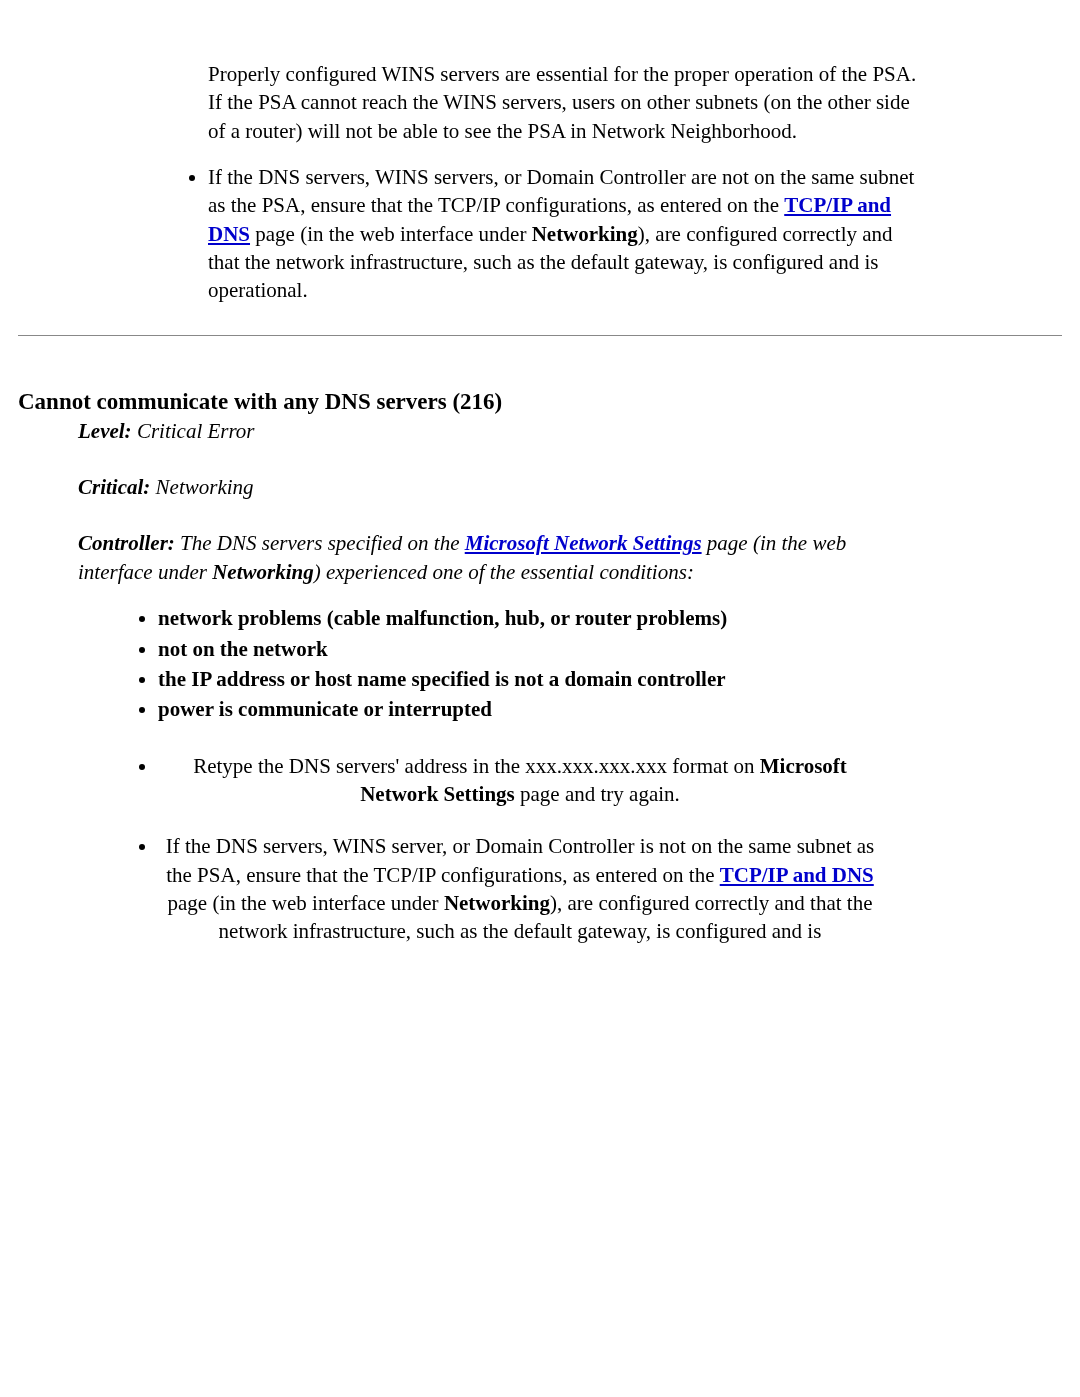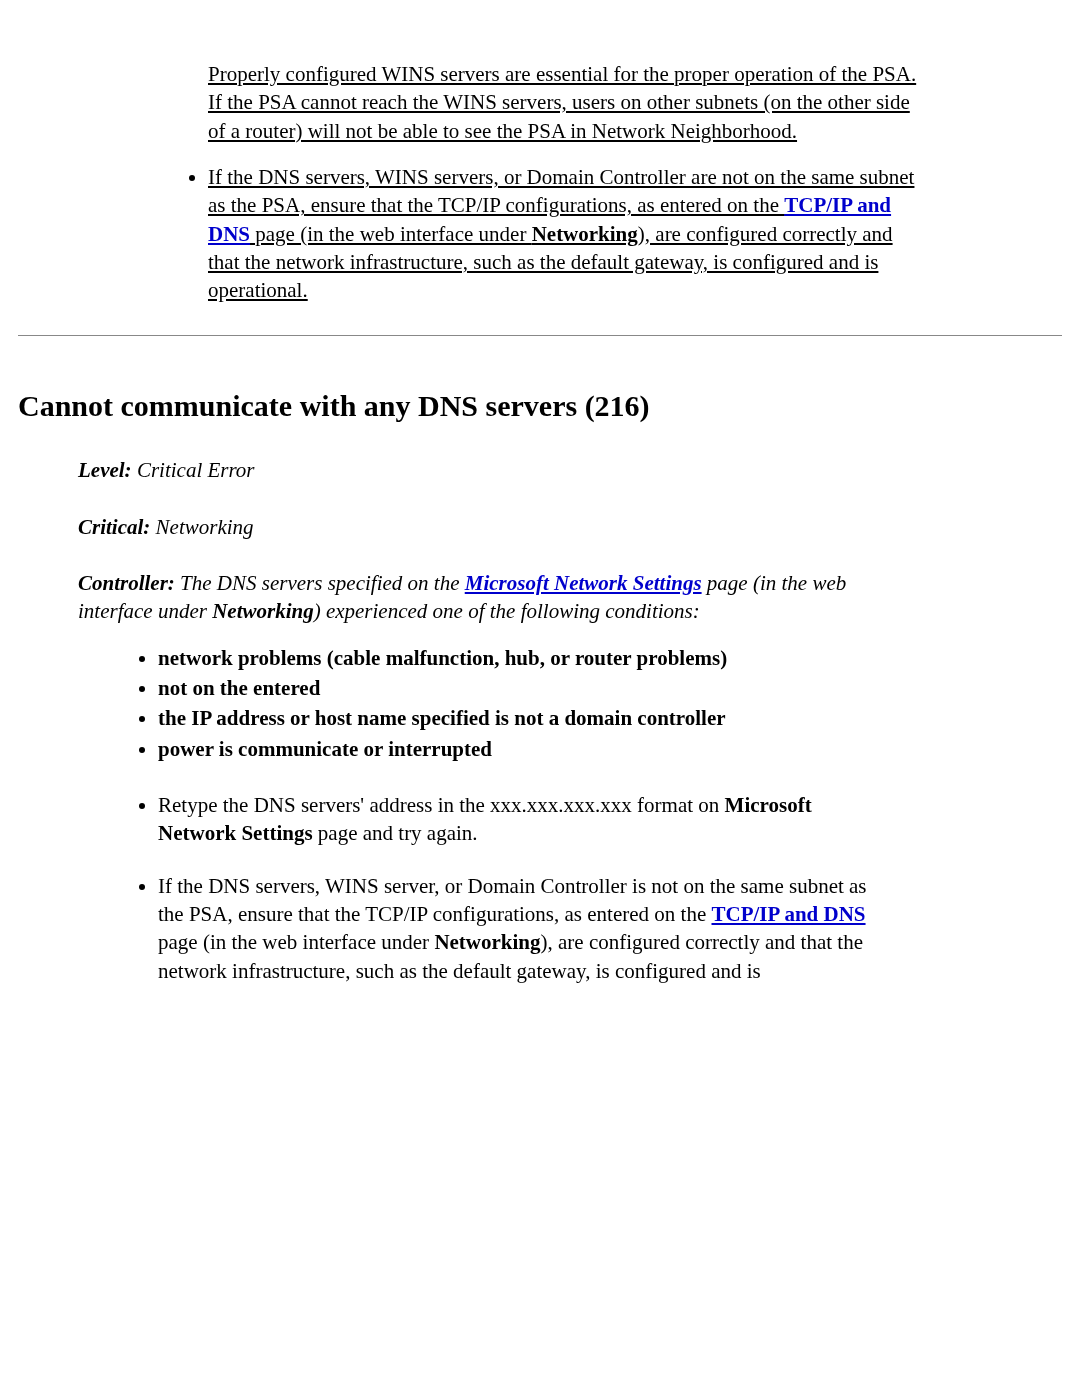--- a/index.html
+++ b/index.html
@@ -15,37 +15,35 @@
   }
   .top-block {
     margin-left: 150px;
     margin-right: 140px;
     margin-top: 60px;
   }
   ul.top-list {
     list-style: disc;
     padding-left: 40px;
     margin: 0;
-    text-decoration: underline;
   }
   ul.top-list > li {
     margin-bottom: 18px;
   }
   .no-marker {
     list-style: none;
   }
   hr {
     border: none;
     border-top: 1px solid #888;
     margin: 30px 0 50px 0;
   }
   .heading {
     font-weight: bold;
-    font-size: 30px;
-    margin-bottom: 30px;
+    font-size: 23px;
   }
   .def-block {
     margin-left: 60px;
     margin-right: 180px;
   }
   .def-block p {
     margin: 0 0 28px 0;
     font-style: italic;
   }
   .label {
@@ -62,20 +60,21 @@
     margin: -10px 0 28px 0;
   }
   ul.inner-list li {
     margin-bottom: 2px;
     font-weight: bold;
   }
   ul.action-list {
     list-style: disc;
     padding-left: 80px;
     margin: 0;
+    text-align: center;
   }
   ul.action-list > li {
     margin-bottom: 24px;
   }
   ul.action-list p {
     margin: 16px 0 0 0;
   }
 </style>
 </head>
 <body>
@@ -96,26 +95,26 @@
 <div class="heading">Cannot communicate with any DNS servers (216)</div>
 
 <div class="def-block">
   <p>
     <span class="label">Level:</span><span> Critical Error</span>
   </p>
   <p>
     <span class="label">Critical:</span><span> Networking</span>
   </p>
   <p>
-    <span class="label">Controller:</span><span> The DNS servers specified on the </span><a href="#" class="link">Microsoft Network Settings</a><span> page (in the web interface under </span><span class="label">Networking</span><span>) experienced one of the following conditions:</span>
+    <span class="label">Controller:</span><span> The DNS servers specified on the </span><a href="#" class="link">Microsoft Network Settings</a><span> page (in the web interface under </span><span class="label">Networking</span><span>) experienced one of the essential conditions:</span>
   </p>
 
   <ul class="inner-list">
     <li>network problems (cable malfunction, hub, or router problems)</li>
-    <li>not on the entered</li>
+    <li>not on the network</li>
     <li>the IP address or host name specified is not a domain controller</li>
     <li>power is communicate or interrupted</li>
   </ul>
 
 
   <ul class="action-list">
     <li>
       <span>Retype the DNS servers' address in the xxx.xxx.xxx.xxx format on </span><span class="label">Microsoft Network Settings</span><span> page and try again.</span>
     </li>
     <li>

